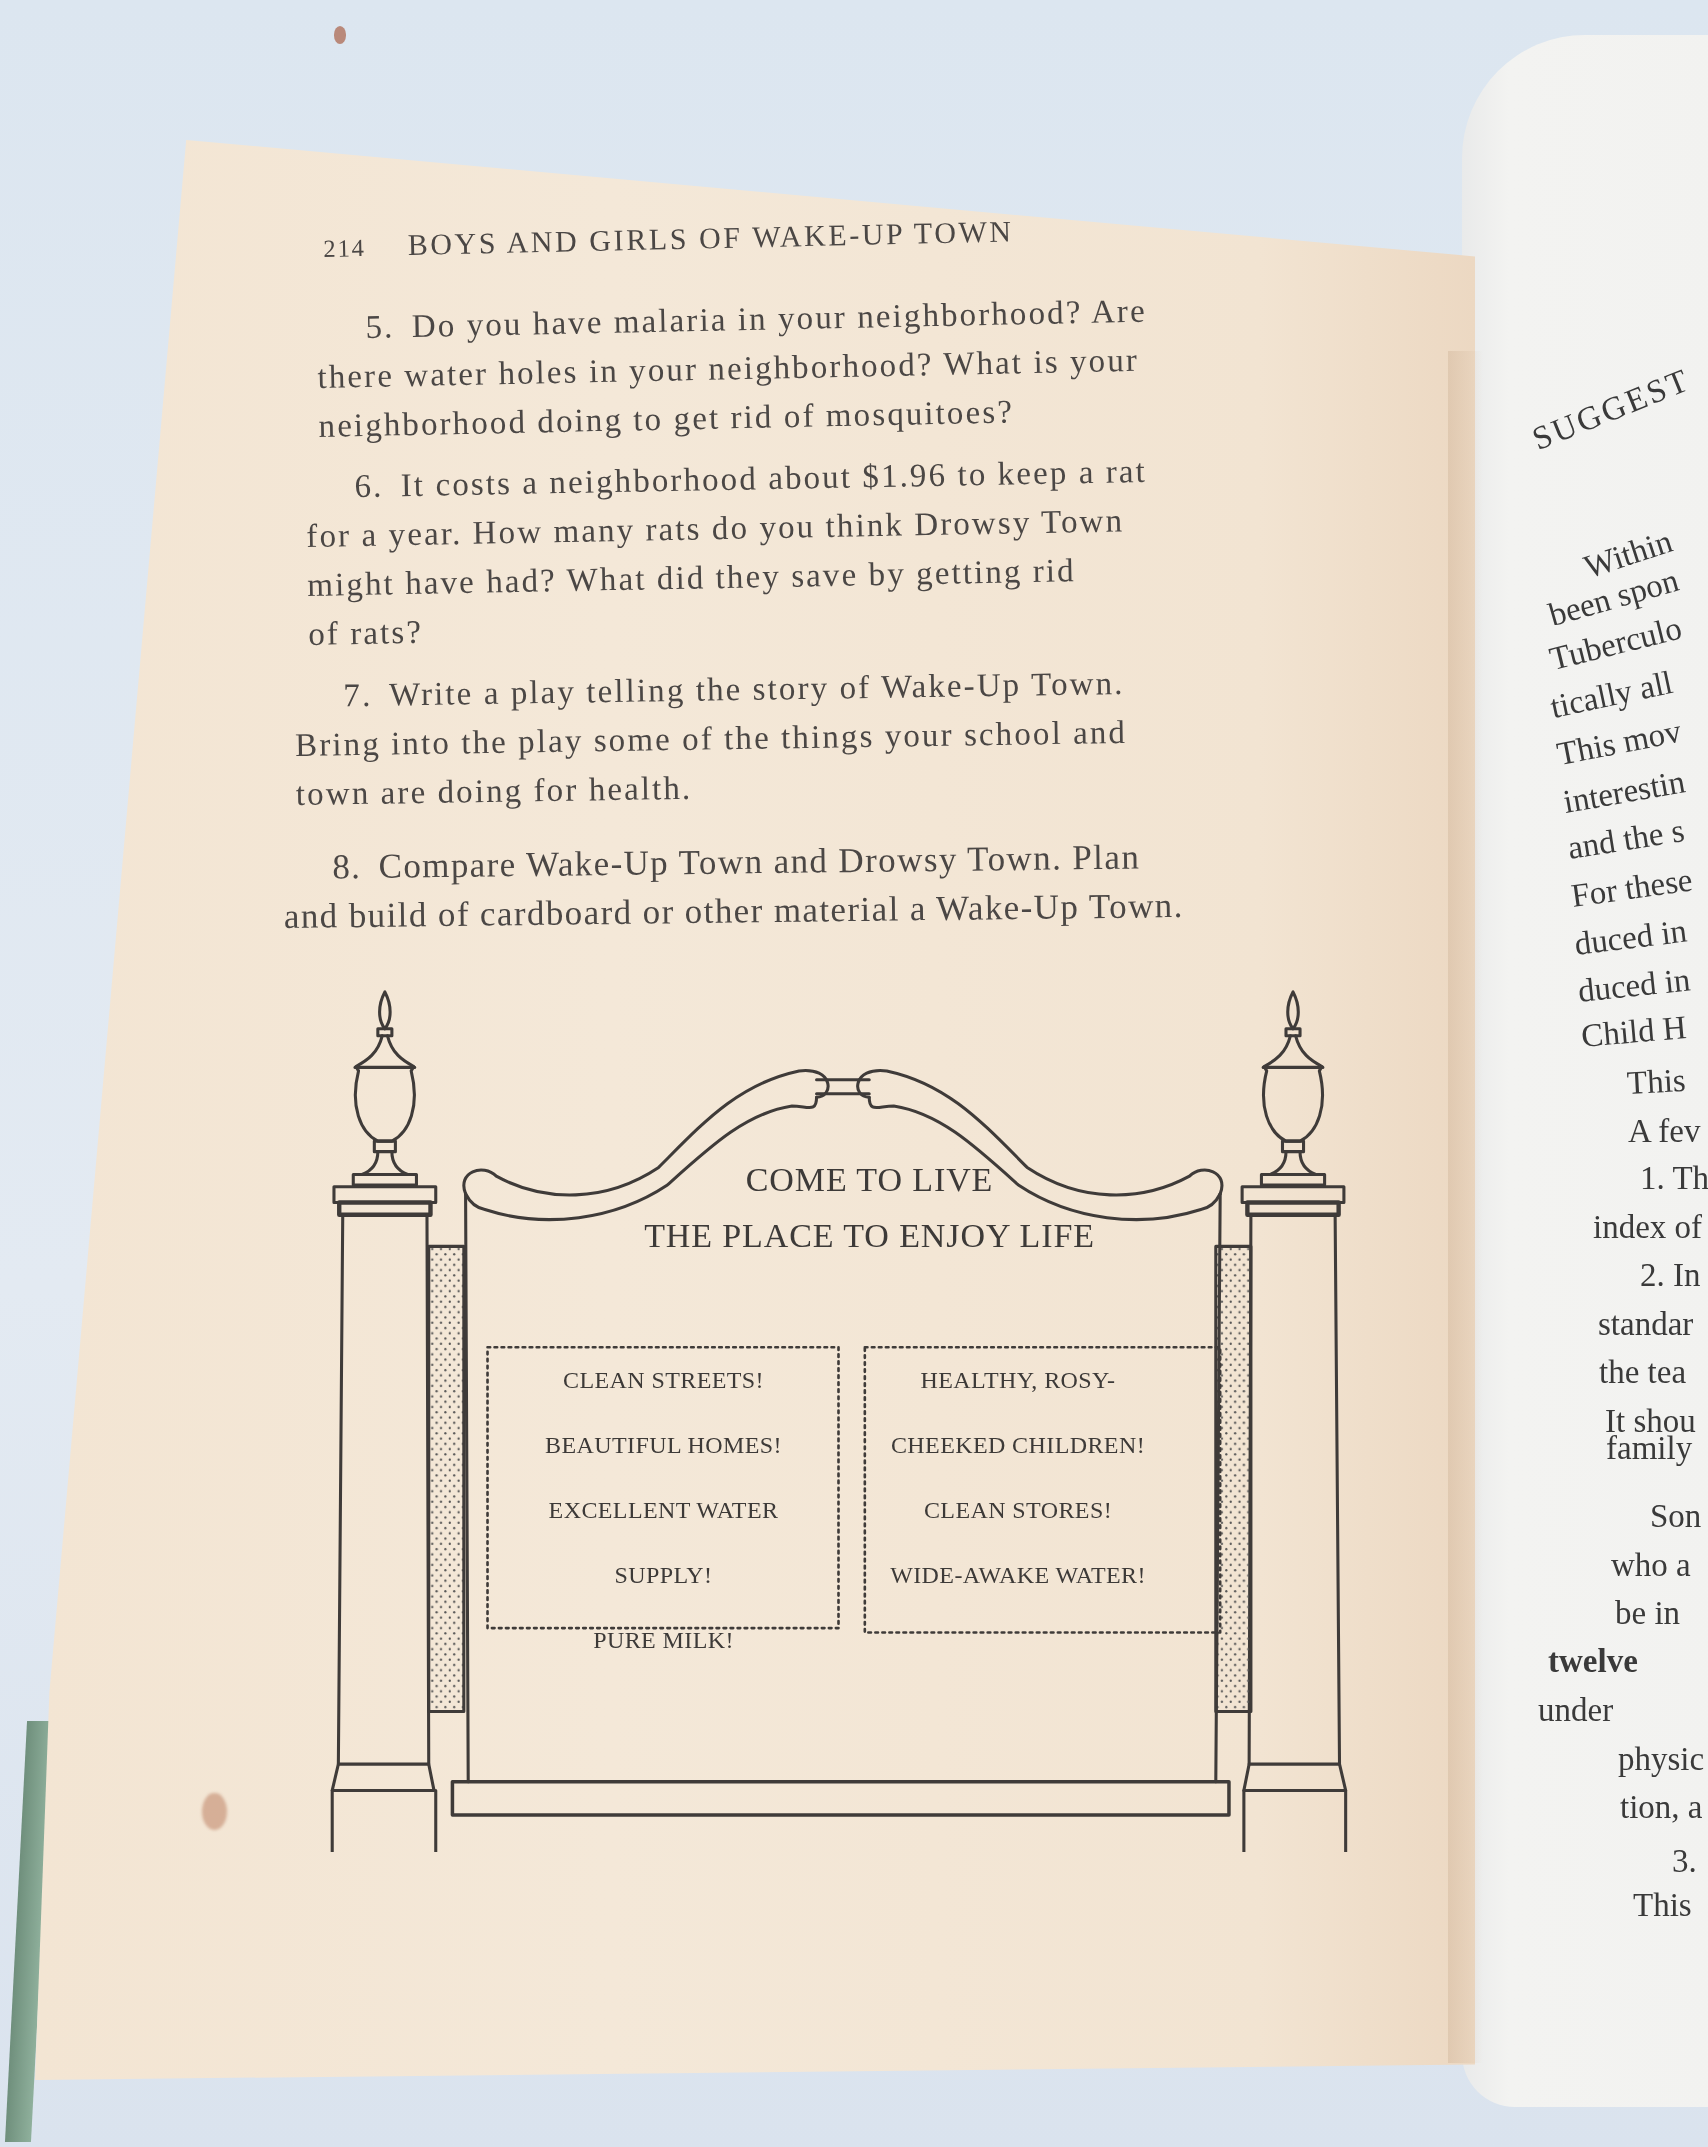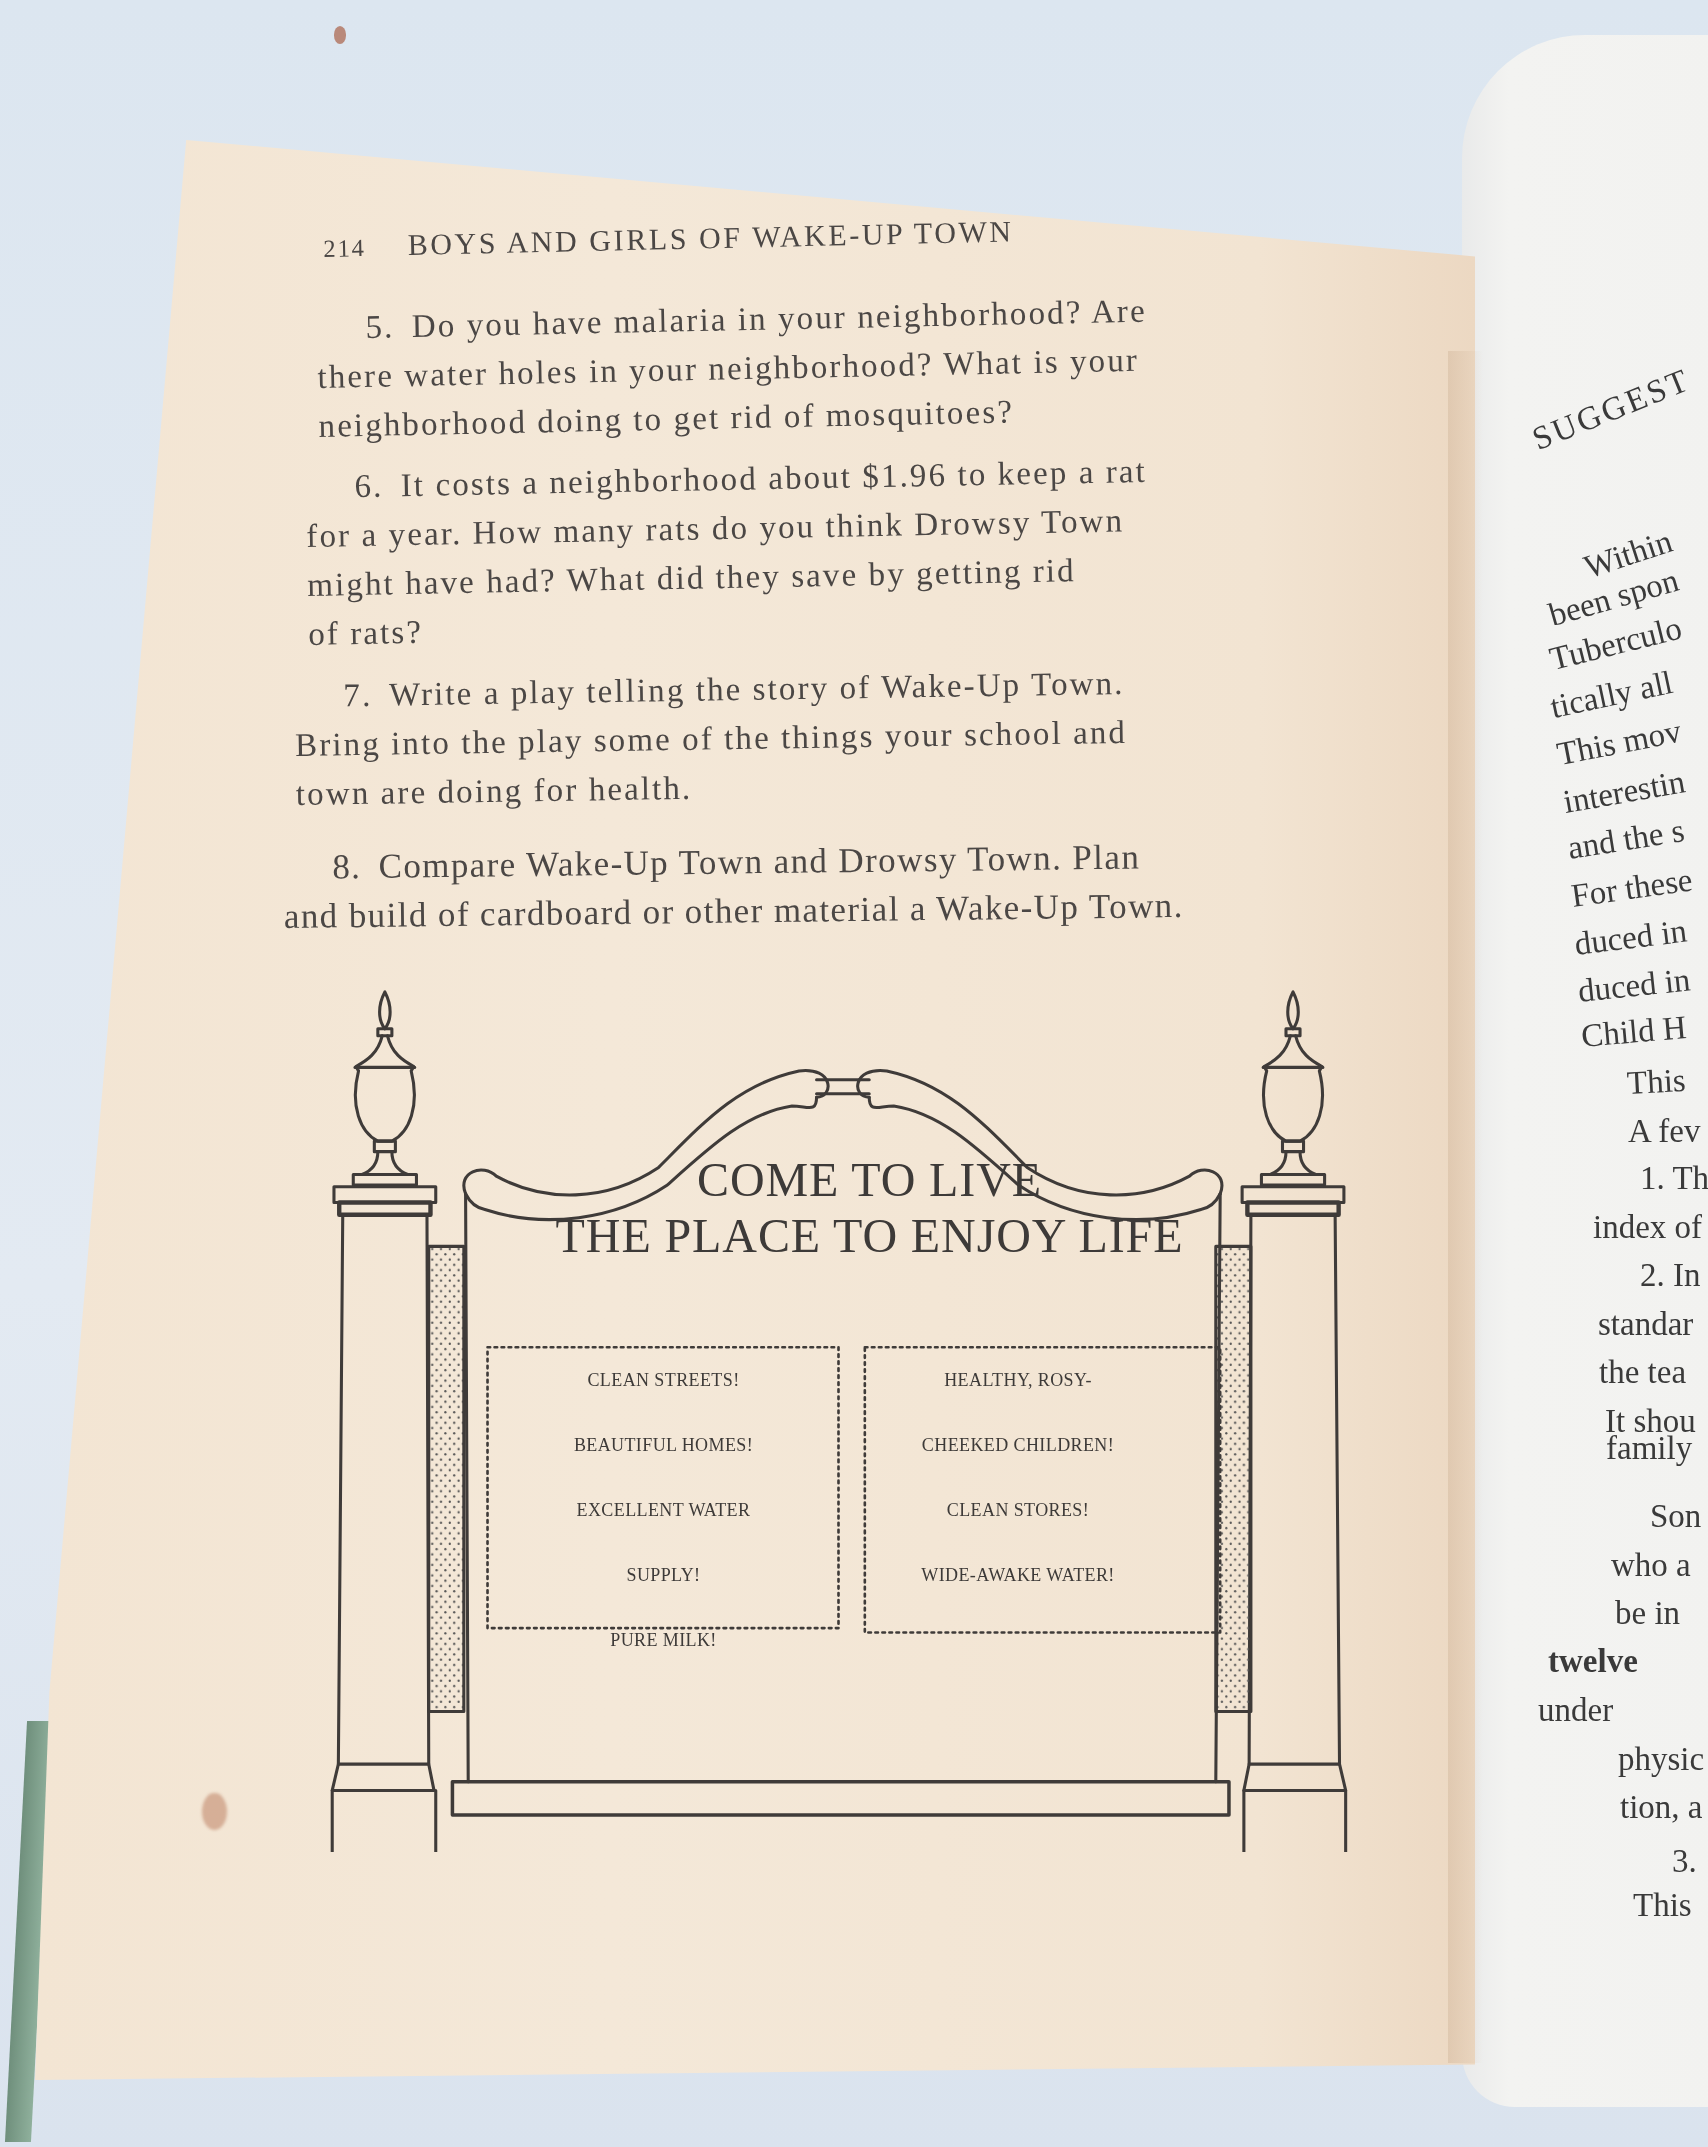--- a/index.html
+++ b/index.html
@@ -34,22 +34,22 @@
     font-size:30px; letter-spacing:2.6px; transform: rotate(-1.3deg); transform-origin:left top;
     white-space:nowrap;
   }
   .running-head .pg { font-size:24.6px; margin-right:42px; letter-spacing:1.8px; }
   .para {
     position:absolute; font-size:33px; line-height:49px; letter-spacing:2.1px;
     text-align:justify; text-align-last:left; transform-origin:left top;
   }
   .para .num { margin-right:7px; }
   .sign-text { position:absolute; text-align:center; font-family:"Liberation Serif", serif; color:#3d3a38; }
-  .sign-title { font-size:48px; line-height:56px; letter-spacing:0.9px; }
-  .sign-item { font-size:18px; line-height:65px; white-space:nowrap; letter-spacing:0.4px; }
+  .sign-title { font-size:34px; line-height:56px; letter-spacing:0.9px; }
+  .sign-item { font-size:24px; line-height:65px; white-space:nowrap; letter-spacing:0.4px; }
   .right-text {
     position:absolute; left:1580px; font-size:33px; color:#3a3a3a; white-space:nowrap;
   }
 </style>
 </head>
 <body>
 
 <div class="cover-edge"></div>
 <div class="spot" style="left:334px;top:26px;width:12.3px;height:17.6px;background:#b9897a;"></div>
 

